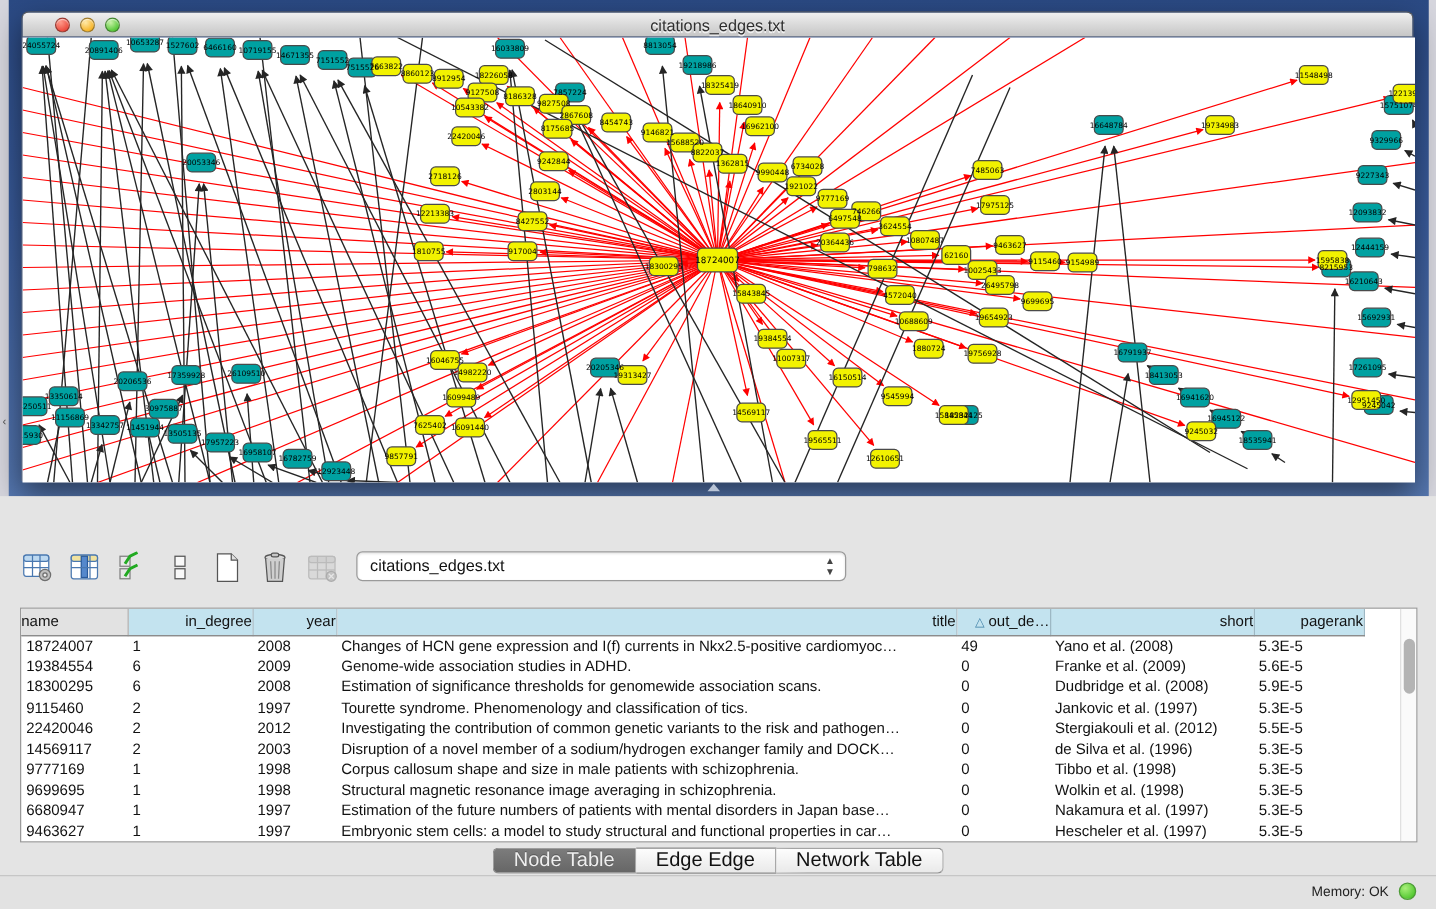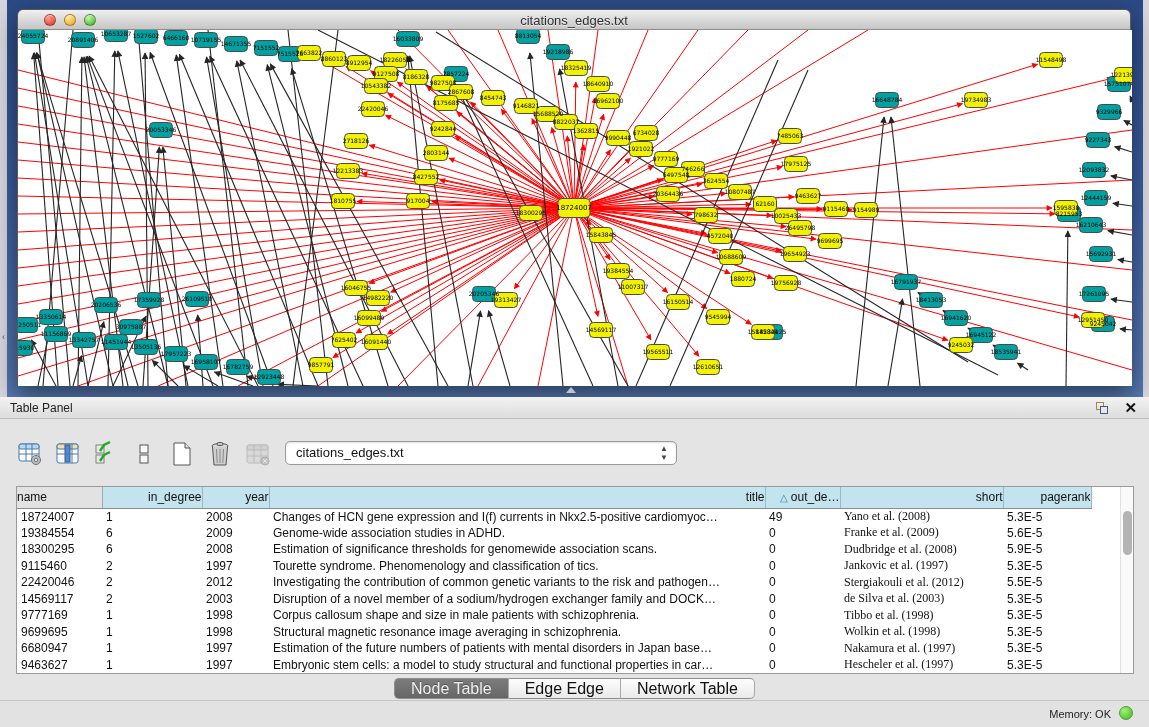--- a/index.html
+++ b/index.html
@@ -71,21 +71,21 @@
     background:#c3e3ef; text-align:right; overflow:hidden; white-space:nowrap; }
   table.data th.pk { background:#e2e2e2; text-align:left; padding-right:8px;
     border-right:1px solid #a8a8a8; }
   table.data td { height:16.5px; font-size:12px; color:#111; white-space:nowrap;
     overflow:hidden; padding:0 0 0 4px; }
   td.c-name { padding-left:4px; }
   td.c-ind  { padding-left:6px; }
   td.c-year { padding-left:14px; }
   td.c-title{ padding-left:8px; }
   td.c-out  { padding-left:6px; }
-  td.c-short{ padding-left:6px;font-family:Liberation Serif, serif; }
+  td.c-short{ padding-left:6px; }
   td.c-pr   { padding-left:10px; }
   .sort-tri { color:#3d7fa6; font-size:10px; margin-right:3px; }
   .vscroll { position:absolute; right:0; top:0; width:13px; height:100%;
     background:#fafafa; border-left:1px solid #e0e0e0; }
   .vthumb { position:absolute; left:2px; top:24px; width:9px; height:44px;
     border-radius:5px; background:#b4b4b4; }
 
   .tabs { position:absolute; left:0; top:281px; width:100%; display:flex;
     justify-content:center; }
   .seg { height:21px; line-height:20px; font-size:16px; padding:0 16px;
@@ -564,28 +564,20 @@
             <text x="583" y="302.1" text-anchor="middle" font-size="6" fill="#000" font-family="&quot;DejaVu Sans&quot;, sans-serif">14569117</text>
             <text x="556" y="180.45" text-anchor="middle" font-size="7" fill="#000" font-family="&quot;DejaVu Sans&quot;, sans-serif">18724007</text>
           </g>
       </svg>
     </div>
   </div>
   <div class="split-grip"></div>
 </div>
 
 <div class="table-panel">
-  <div class="tp-header">
-    <span class="tp-title">Table Panel</span>
-    <span class="tp-float">
-      <span class="sq1"></span>
-      <span class="sq2"></span>
-    </span>
-    <span class="tp-close">✕</span>
-  </div>
 
   <div class="toolbar">
     <span class="tb-icon">
       <svg width="26" height="26" viewBox="0 0 26 26">
         <rect x="2" y="3" width="20" height="17" rx="2" fill="#ffffff" stroke="#4a78b0"></rect>
         <rect x="2" y="3" width="20" height="5" rx="2" fill="#bcd8f0" stroke="#4a78b0"></rect>
         <line x1="9" y1="3" x2="9" y2="20" stroke="#4a78b0"></line>
         <line x1="15" y1="3" x2="15" y2="20" stroke="#4a78b0"></line>
         <line x1="2" y1="13" x2="22" y2="13" stroke="#4a78b0"></line>
         <circle cx="19" cy="19" r="4.5" fill="#bfbfbf" stroke="#6e6e6e"></circle>
@@ -720,21 +712,21 @@
             <td class="c-out">0</td>
             <td class="c-short">Stergiakouli et al. (2012)</td>
             <td class="c-pr">5.5E-5</td>
           </tr>
           <tr>
             <td class="c-name">14569117</td>
             <td class="c-ind">2</td>
             <td class="c-year">2003</td>
             <td class="c-title">Disruption of a novel member of a sodium/hydrogen exchanger family and DOCK…</td>
             <td class="c-out">0</td>
-            <td class="c-short">de Silva et al. (2003)</td>
+            <td class="c-short">de Silva et al. (1996)</td>
             <td class="c-pr">5.3E-5</td>
           </tr>
           <tr>
             <td class="c-name">9777169</td>
             <td class="c-ind">1</td>
             <td class="c-year">1998</td>
             <td class="c-title">Corpus callosum shape and size in male patients with schizophrenia.</td>
             <td class="c-out">0</td>
             <td class="c-short">Tibbo et al. (1998)</td>
             <td class="c-pr">5.3E-5</td>

